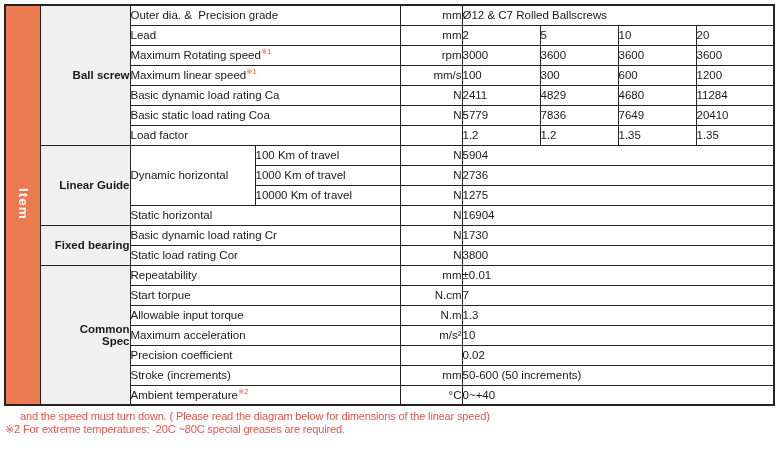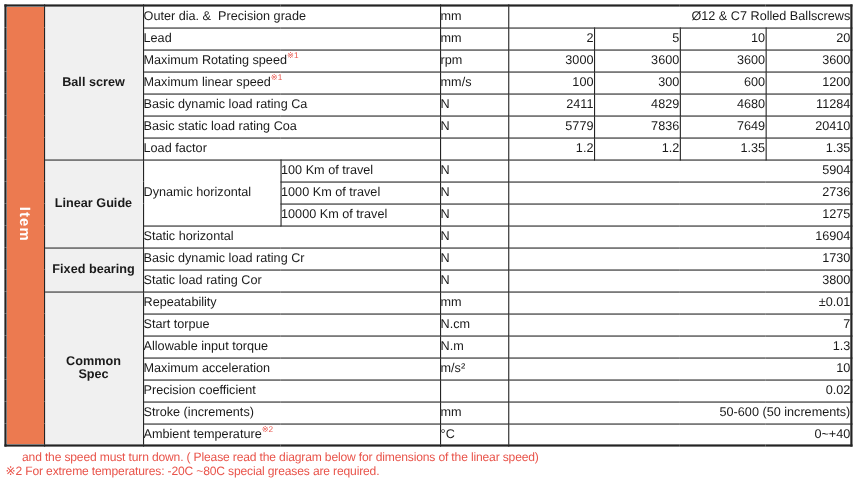--- a/index.html
+++ b/index.html
@@ -41,45 +41,45 @@
     color:#ffffff;
     font-weight:bold;
     font-size:13.5px;
     letter-spacing:1px;
     line-height:1;
     display:inline-block;
   }
   td.cat{
     background:var(--category-bg);
     font-weight:bold;
-    text-align:center;
+    text-align:right;
     white-space:pre-line;
     padding:0 2px;
   }
   td.spec-label, td.group-label, td.sub-label{
     padding-left:6px;
     background:#ffffff;
   }
   td.spec-label .lbl, td.sub-label .lbl, td.group-label .lbl{
     white-space:pre;
   }
   sup.fnref{
     color:var(--note-red);
     font-size:7.5px;
     font-family:"Liberation Sans","DejaVu Sans",sans-serif;
     vertical-align:super;
     line-height:0;
   }
   td.unit{
-    text-align:left;
+    text-align:right;
     padding-right:8px;
     background:#ffffff;
   }
   td.val{
-    text-align:right;
+    text-align:left;
     background:#ffffff;
   }
   .notes{
     margin-top:4px;
     margin-left:1px;
     color:var(--note-red);
     font-size:11px;
     line-height:12.5px;
     white-space:nowrap;
     letter-spacing:-0.15px;

